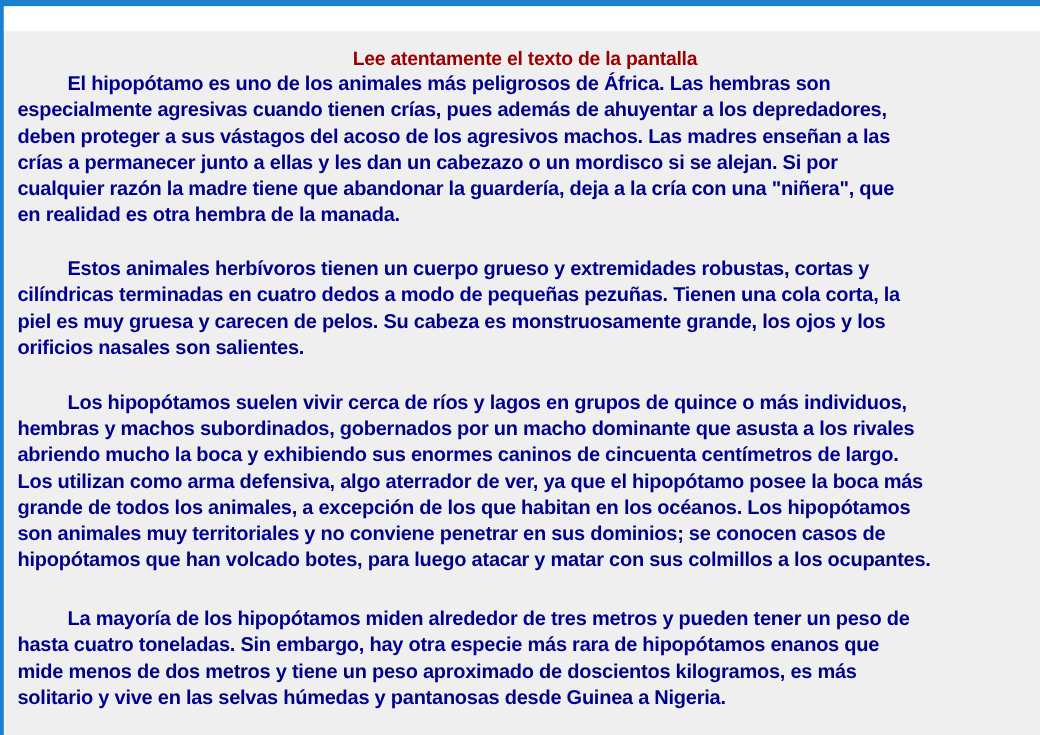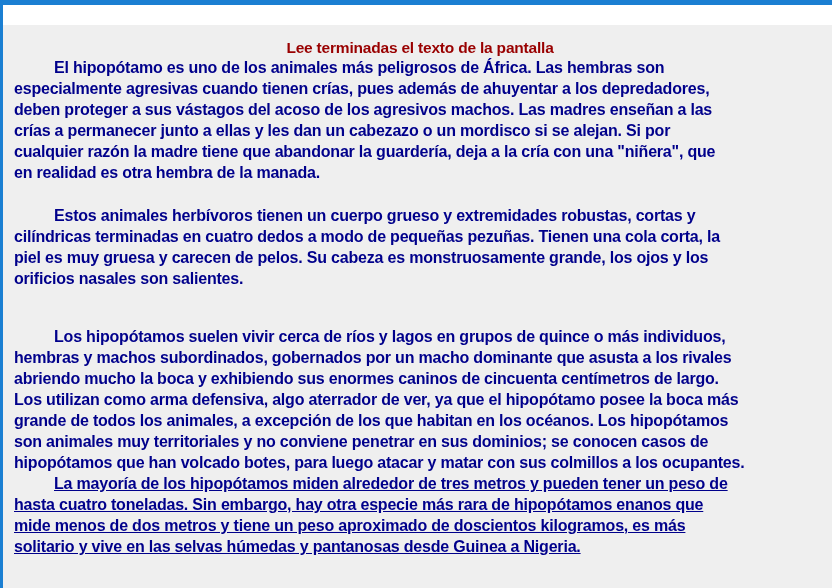--- a/index.html
+++ b/index.html
@@ -42,30 +42,30 @@
     color:var(--title-text);
     white-space:normal;
   }
   .para{
     margin:0;
     white-space:pre;
     text-indent:40px;
   }
   .para-1{}
   .para-2{margin-top:22px;}
-  .para-3{margin-top:37px;}
-  .para-4{text-decoration:underline;}
+  .para-3{margin-top:23px;}
+  .para-4{margin-top:26px;}
 </style>
 </head>
 <body>
 
 <div class="page">
   <div class="white-band"></div>
   <div class="content">
-    <h1 class="title">Lee terminadas el texto de la pantalla</h1>
+    <h1 class="title">Lee atentamente el texto de la pantalla</h1>
     <p class="para para-1">El hipopótamo es uno de los animales más peligrosos de África. Las hembras son
 especialmente agresivas cuando tienen crías, pues además de ahuyentar a los depredadores,
 deben proteger a sus vástagos del acoso de los agresivos machos. Las madres enseñan a las
 crías a permanecer junto a ellas y les dan un cabezazo o un mordisco si se alejan. Si por
 cualquier razón la madre tiene que abandonar la guardería, deja a la cría con una "niñera", que
 en realidad es otra hembra de la manada.</p>
     <p class="para para-2">Estos animales herbívoros tienen un cuerpo grueso y extremidades robustas, cortas y
 cilíndricas terminadas en cuatro dedos a modo de pequeñas pezuñas. Tienen una cola corta, la
 piel es muy gruesa y carecen de pelos. Su cabeza es monstruosamente grande, los ojos y los
 orificios nasales son salientes.</p>

